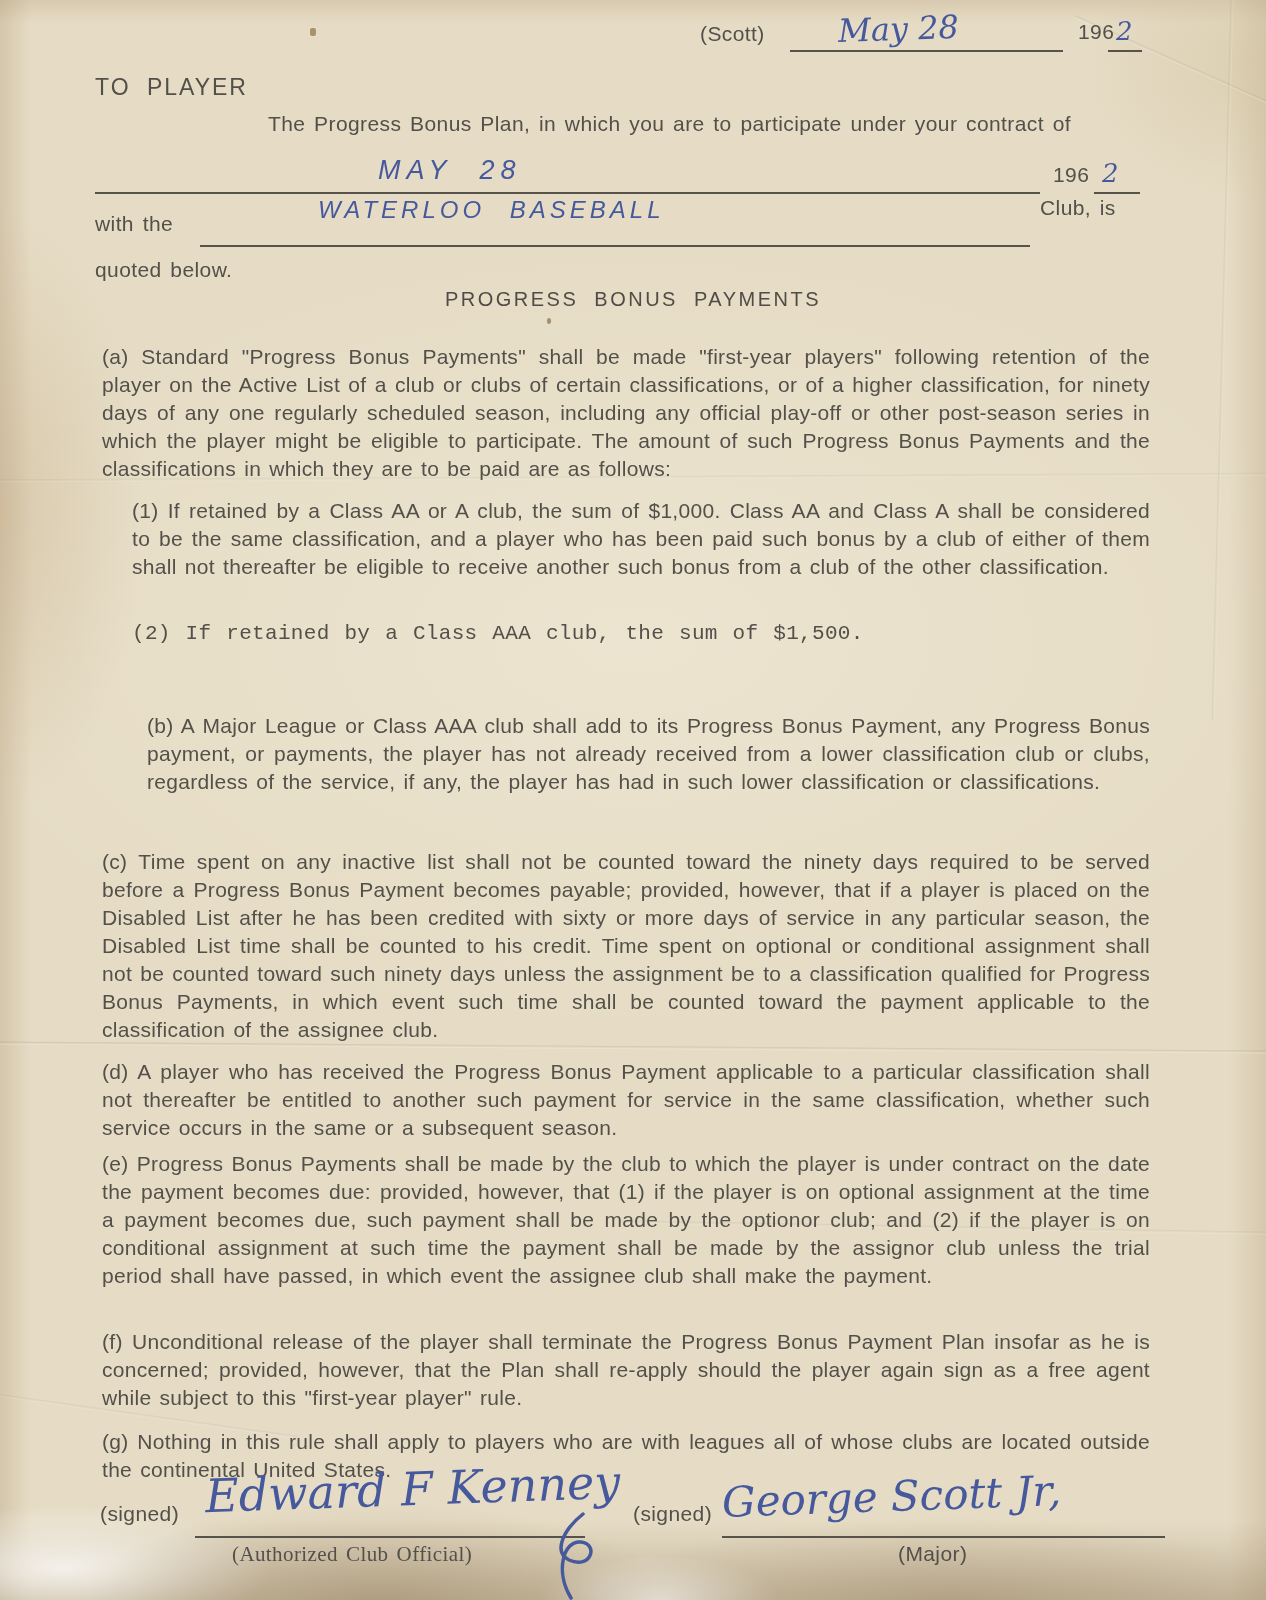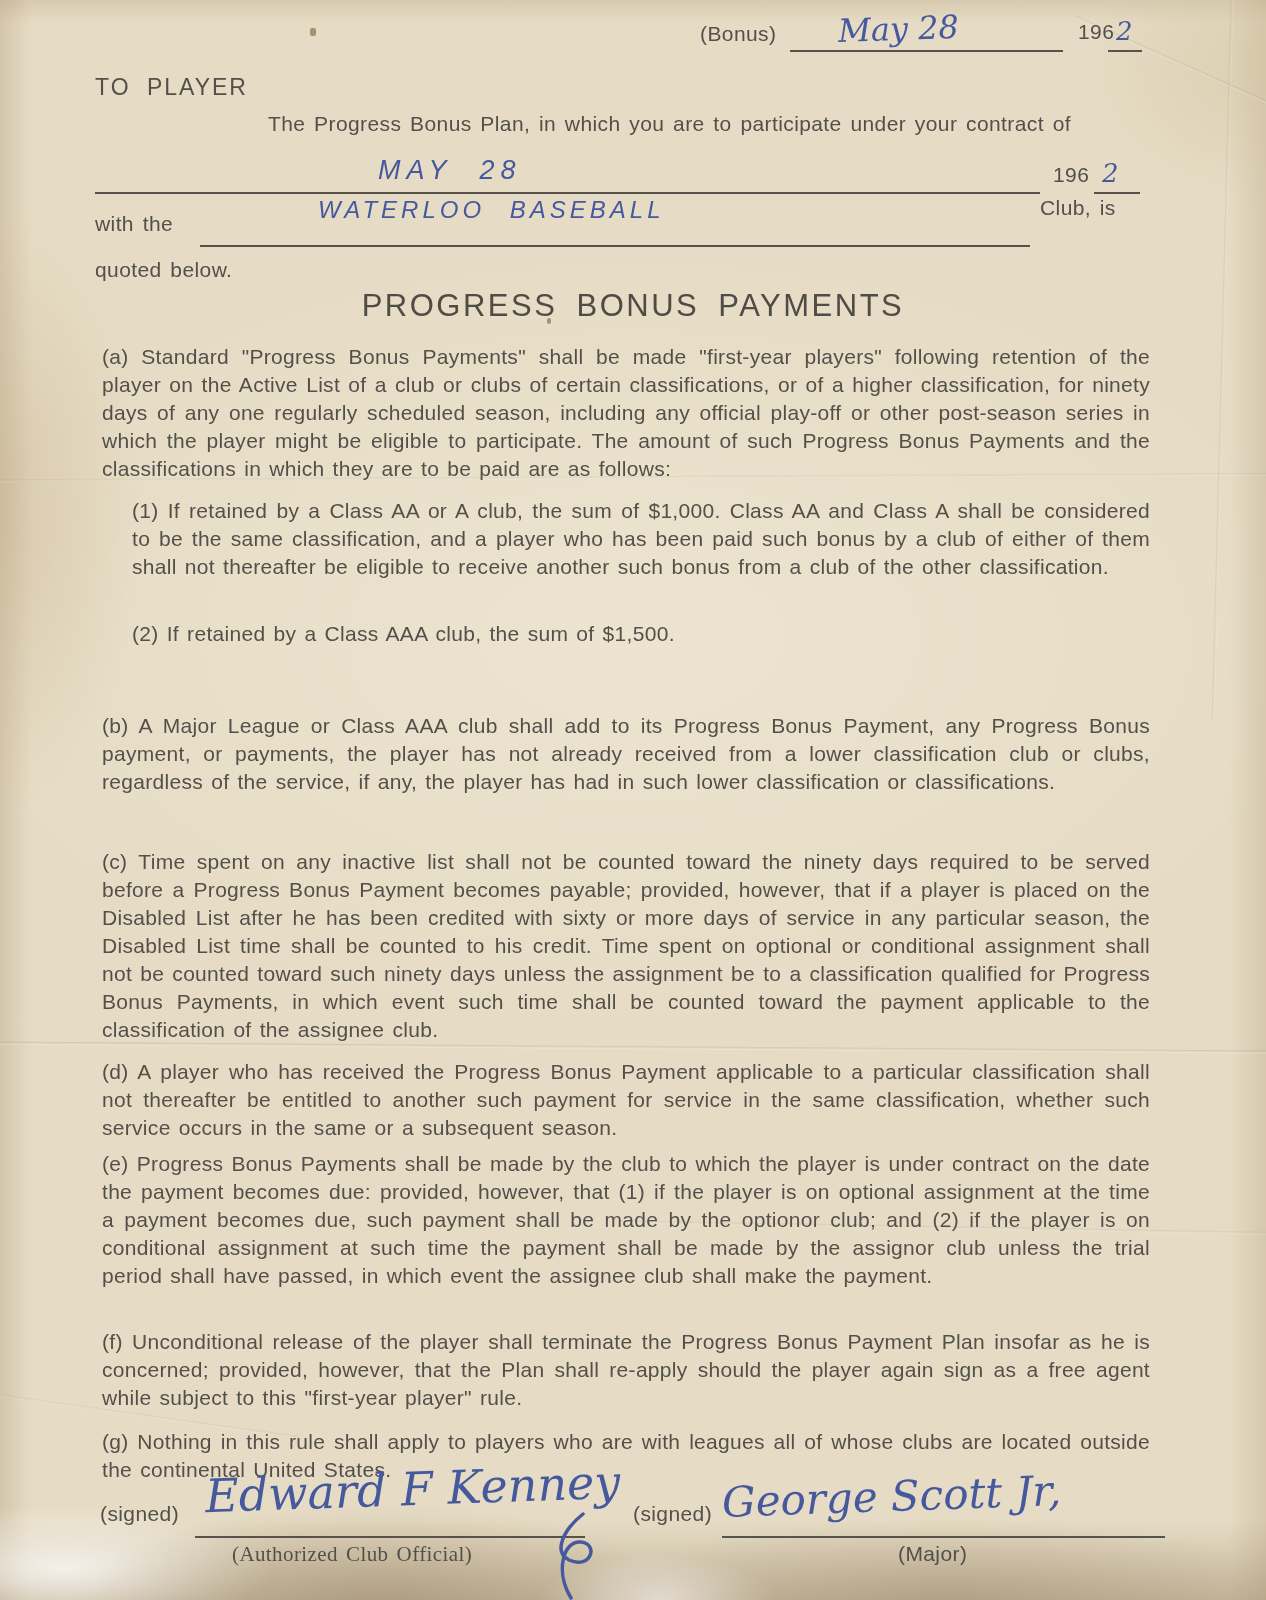--- a/index.html
+++ b/index.html
@@ -26,21 +26,21 @@
   .crease{position:absolute;background:linear-gradient(to bottom,rgba(100,80,50,.16),rgba(255,255,255,.30));
           height:3px;pointer-events:none;}
   .crease.v{width:3px;height:auto;background:linear-gradient(to right,rgba(100,80,50,.14),rgba(255,255,255,.25));}
 
   
   .typed{color:#53504a;letter-spacing:.4px;word-spacing:2.5px;}
   .para{position:absolute;left:102px;right:116px;font-size:21px;line-height:28px;
         text-align:justify;text-align-last:left;color:#53504a;letter-spacing:.3px;word-spacing:2px;}
   .para.indent{left:132px;}
   .label{position:absolute;font-size:21px;}
-  .heading{position:absolute;left:0;right:0;text-align:center;font-size:31px;
+  .heading{position:absolute;left:0;right:0;text-align:center;font-size:20px;
            letter-spacing:2.5px;word-spacing:8px;color:#4f4c46;}
   .rule{position:absolute;border-top:2px solid #57534b;height:0;}
 
   
   .hw{color:#46599c;position:absolute;}
   .hw.cursive{font-family:"DejaVu Serif",serif;font-style:italic;}
   .hw.caps{font-style:italic;letter-spacing:6px;word-spacing:14px;}
   .sig{font-family:"DejaVu Serif",serif;font-style:italic;color:#46599c;
        position:absolute;white-space:nowrap;}
   .speck{position:absolute;width:6px;height:8px;background:#8a7347;opacity:.7;border-radius:2px;}
@@ -52,21 +52,21 @@
 
   <div class="crease" style="left:0;right:0;top:1046px;transform:rotate(.4deg);"></div>
   <div class="crease" style="left:0;right:0;top:476px;opacity:.5;transform:rotate(-.3deg);"></div>
   <div class="crease" style="left:620px;right:0;top:1226px;opacity:.6;transform:rotate(1deg);"></div>
   <div class="crease" style="left:0;width:300px;top:1415px;opacity:.6;transform:rotate(8deg);"></div>
   <div class="crease v" style="top:0;bottom:55%;right:42px;opacity:.7;transform:rotate(1.5deg);"></div>
   <div class="crease" style="right:-20px;width:220px;top:60px;opacity:.8;transform:rotate(24deg);"></div>
   <div class="speck" style="left:310px;top:28px;"></div>
   <div class="speck" style="left:547px;top:318px;width:4px;height:6px;"></div>
 
-  <span class="label typed" style="left:700px;top:22px;">(Bonus)</span>
+  <span class="label typed" style="left:700px;top:22px;">(Scott)</span>
   <div class="rule" style="left:790px;width:273px;top:50px;"></div>
   <span class="hw cursive" style="left:838px;top:10px;font-size:32px;transform:rotate(-2deg);">May 28</span>
   <span class="label typed" style="left:1078px;top:20px;">196</span>
   <span class="hw cursive" style="left:1116px;top:16px;font-size:26px;">2</span>
   <div class="rule" style="left:1108px;width:34px;top:50px;"></div>
 
   <span class="label typed" style="left:95px;top:74px;font-size:23px;letter-spacing:2px;word-spacing:8px;">TO PLAYER</span>
   <span class="label typed" style="left:268px;top:112px;right:110px;">The Progress Bonus Plan, in which you are to participate under your contract of</span>
 
   <span class="hw caps" style="left:378px;top:155px;font-size:27px;">MAY 28</span>
@@ -79,22 +79,22 @@
   <span class="hw caps" style="left:318px;top:196px;font-size:24px;letter-spacing:4px;">WATERLOO BASEBALL</span>
   <div class="rule" style="left:200px;width:830px;top:245px;"></div>
   <span class="label typed" style="left:1040px;top:196px;">Club, is</span>
 
   <span class="label typed" style="left:95px;top:258px;">quoted below.</span>
 
   <div class="heading" style="top:288px;">PROGRESS BONUS PAYMENTS</div>
 
   <div class="para" style="top:343px;">(a) Standard "Progress Bonus Payments" shall be made "first-year players" following retention of the player on the Active List of a club or clubs of certain classifications, or of a higher classification, for ninety days of any one regularly scheduled season, including any official play-off or other post-season series in which the player might be eligible to participate. The amount of such Progress Bonus Payments and the classifications in which they are to be paid are as follows:</div>
   <div class="para indent" style="top:497px;">(1) If retained by a Class AA or A club, the sum of $1,000. Class AA and Class A shall be considered to be the same classification, and a player who has been paid such bonus by a club of either of them shall not thereafter be eligible to receive another such bonus from a club of the other classification.</div>
-  <div class="para indent" style="top:620px;">(2) If retained by a Class AAA club, the sum of $1,500.</div>
-  <div class="para" style="top:712px;">(b) A Major League or Class AAA club shall add to its Progress Bonus Payment, any Progress Bonus payment, or payments, the player has not already received from a lower classification club or clubs, regardless of the service, if any, the player has had in such lower classification or classifications.</div>
+  <div class="para indent" style="top:620px;font-family:Liberation Mono, monospace;">(2) If retained by a Class AAA club, the sum of $1,500.</div>
+  <div class="para" style="top:712px;margin-left:45px;">(b) A Major League or Class AAA club shall add to its Progress Bonus Payment, any Progress Bonus payment, or payments, the player has not already received from a lower classification club or clubs, regardless of the service, if any, the player has had in such lower classification or classifications.</div>
   <div class="para" style="top:848px;">(c) Time spent on any inactive list shall not be counted toward the ninety days required to be served before a Progress Bonus Payment becomes payable; provided, however, that if a player is placed on the Disabled List after he has been credited with sixty or more days of service in any particular season, the Disabled List time shall be counted to his credit. Time spent on optional or conditional assignment shall not be counted toward such ninety days unless the assignment be to a classification qualified for Progress Bonus Payments, in which event such time shall be counted toward the payment applicable to the classification of the assignee club.</div>
   <div class="para" style="top:1058px;">(d) A player who has received the Progress Bonus Payment applicable to a particular classification shall not thereafter be entitled to another such payment for service in the same classification, whether such service occurs in the same or a subsequent season.</div>
   <div class="para" style="top:1150px;">(e) Progress Bonus Payments shall be made by the club to which the player is under contract on the date the payment becomes due: provided, however, that (1) if the player is on optional assignment at the time a payment becomes due, such payment shall be made by the optionor club; and (2) if the player is on conditional assignment at such time the payment shall be made by the assignor club unless the trial period shall have passed, in which event the assignee club shall make the payment.</div>
   <div class="para" style="top:1428px;">(g) Nothing in this rule shall apply to players who are with leagues all of whose clubs are located outside the continental United States.</div>
   <div class="para" style="top:1328px;">(f) Unconditional release of the player shall terminate the Progress Bonus Payment Plan insofar as he is concerned; provided, however, that the Plan shall re-apply should the player again sign as a free agent while subject to this "first-year player" rule.</div>
 
   <span class="label typed" style="left:100px;top:1502px;">(signed)</span>
   <span class="sig" style="left:205px;top:1462px;font-size:46px;transform:rotate(-2deg);">Edward F Kenney</span>
   <div class="rule" style="left:195px;width:390px;top:1536px;"></div>
   <span class="label typed" style="left:232px;top:1542px;font-family:Liberation Serif, serif;">(Authorized Club Official)</span>

